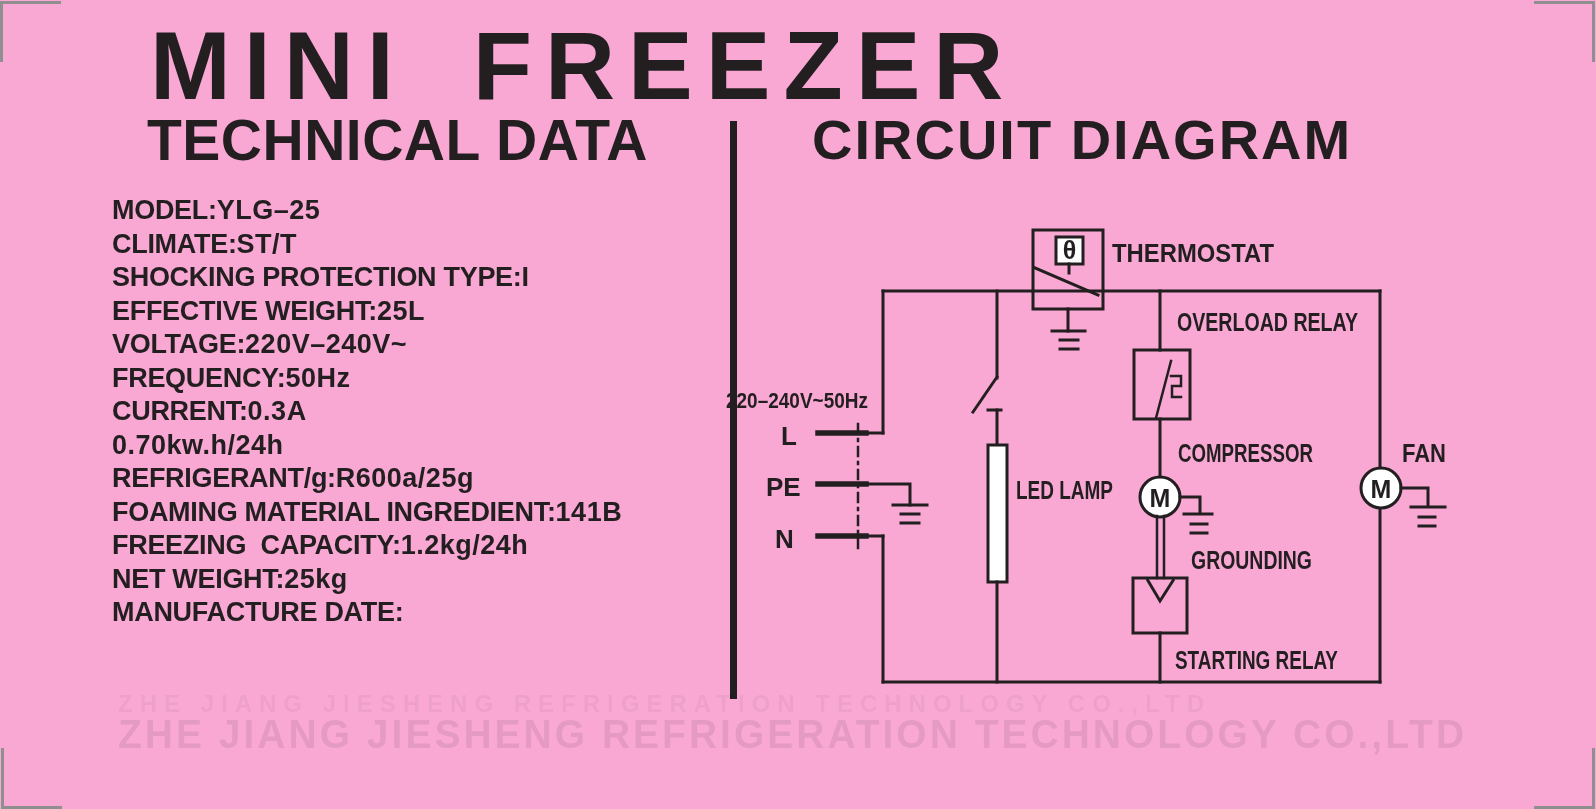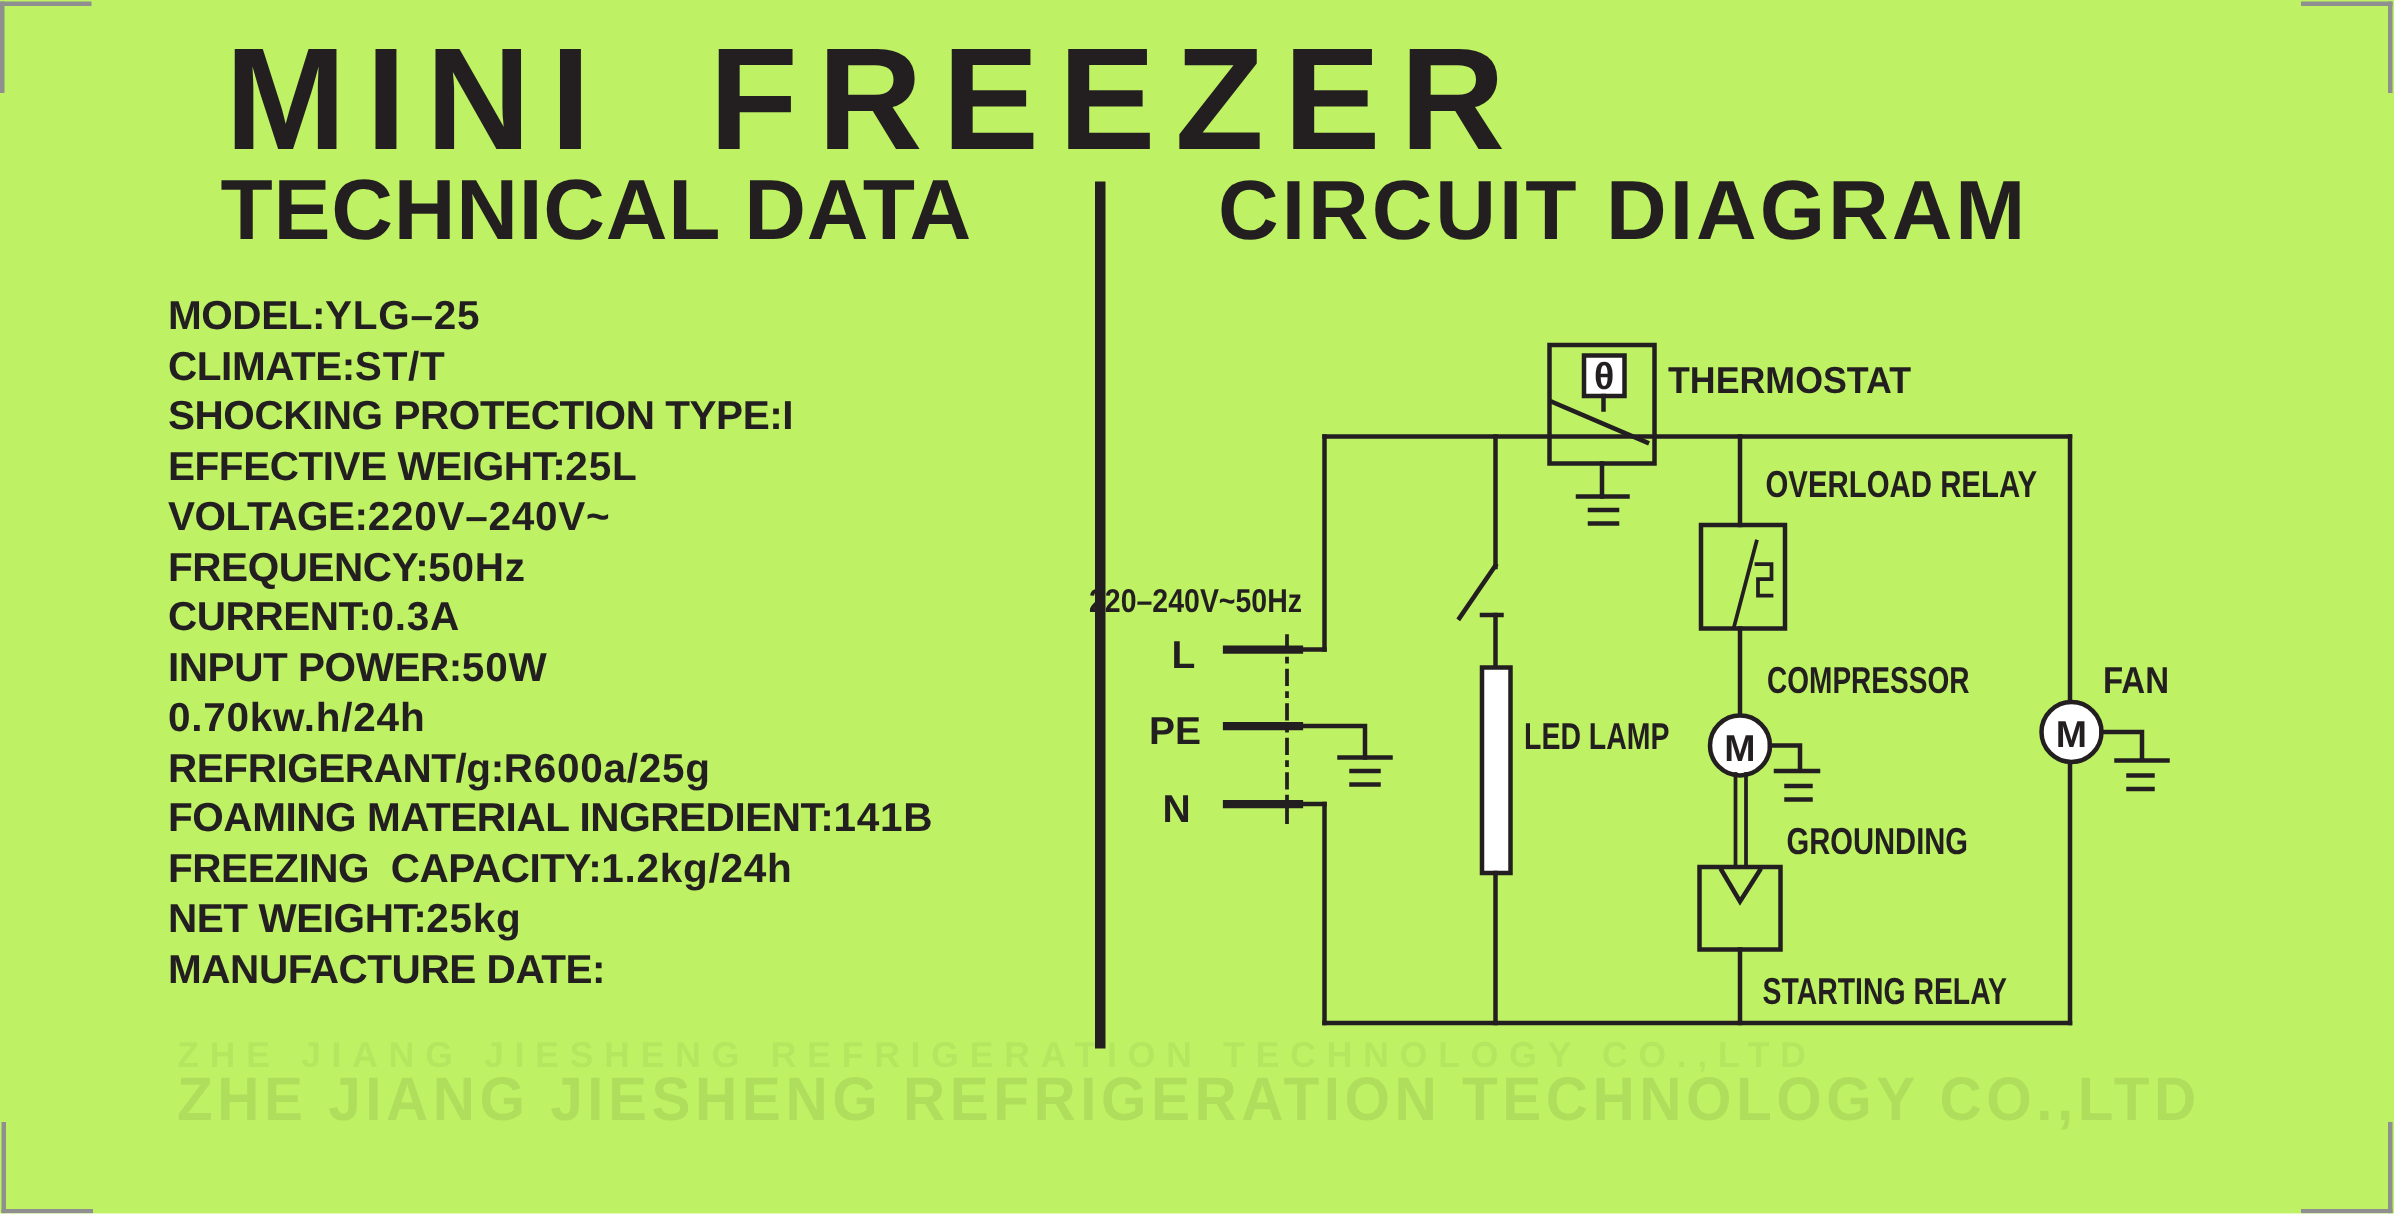--- a/index.html
+++ b/index.html
@@ -1,17 +1,17 @@
 <!DOCTYPE html>
 <html><head>
 <meta charset="utf-8">
 <style>
   html,body{margin:0;padding:0;background:#ffffff;}
   .sheet{
-    position:relative;width:1596px;height:809px;background:#bef264;overflow:hidden;
+    position:relative;width:1596px;height:809px;background:#f9a8d4;overflow:hidden;
     font-family:"Liberation Sans",sans-serif;color:#231f20;
   }
   
   .corner{position:absolute;width:58px;height:58px;}
   .c-tl{left:0;top:1px;border-left:3px solid #8f8f8f;border-top:3px solid #8f8f8f;}
   .c-tr{right:1px;top:1px;border-right:3px solid #8f8f8f;border-top:3px solid #8f8f8f;}
   .c-bl{left:1px;bottom:0;border-left:3px solid #8f8f8f;border-bottom:3px solid #8f8f8f;}
   .c-br{right:1px;bottom:0;border-right:3px solid #8f8f8f;border-bottom:3px solid #8f8f8f;}
 
   .title{
@@ -61,21 +61,20 @@
   <div class="divider"></div>
 
   <div class="tech">
     <div class="tech-row"><span class="lab">MODEL:</span><span class="val">YLG–25</span></div>
     <div class="tech-row"><span class="lab">CLIMATE:</span><span class="val">ST/T</span></div>
     <div class="tech-row"><span class="lab">SHOCKING PROTECTION TYPE:</span><span class="val">I</span></div>
     <div class="tech-row"><span class="lab">EFFECTIVE WEIGHT:</span><span class="val">25L</span></div>
     <div class="tech-row"><span class="lab">VOLTAGE:</span><span class="val">220V–240V~</span></div>
     <div class="tech-row"><span class="lab">FREQUENCY:</span><span class="val">50Hz</span></div>
     <div class="tech-row"><span class="lab">CURRENT:</span><span class="val">0.3A</span></div>
-    <div class="tech-row"><span class="lab">INPUT POWER:</span><span class="val">50W</span></div>
     <div class="tech-row"><span class="val">0.70kw.h/24h</span></div>
     <div class="tech-row"><span class="lab">REFRIGERANT/g:</span><span class="val">R600a/25g</span></div>
     <div class="tech-row"><span class="lab">FOAMING MATERIAL INGREDIENT:</span><span class="val">141B</span></div>
     <div class="tech-row"><span class="lab">FREEZING  CAPACITY:</span><span class="val">1.2kg/24h</span></div>
     <div class="tech-row"><span class="lab">NET WEIGHT:</span><span class="val">25kg</span></div>
     <div class="tech-row"><span class="lab">MANUFACTURE DATE:</span><span class="val"></span></div>
   </div>
 
   <svg class="circuit-svg" width="876" height="529" viewBox="720 180 876 529" xmlns="http://www.w3.org/2000/svg">
 

